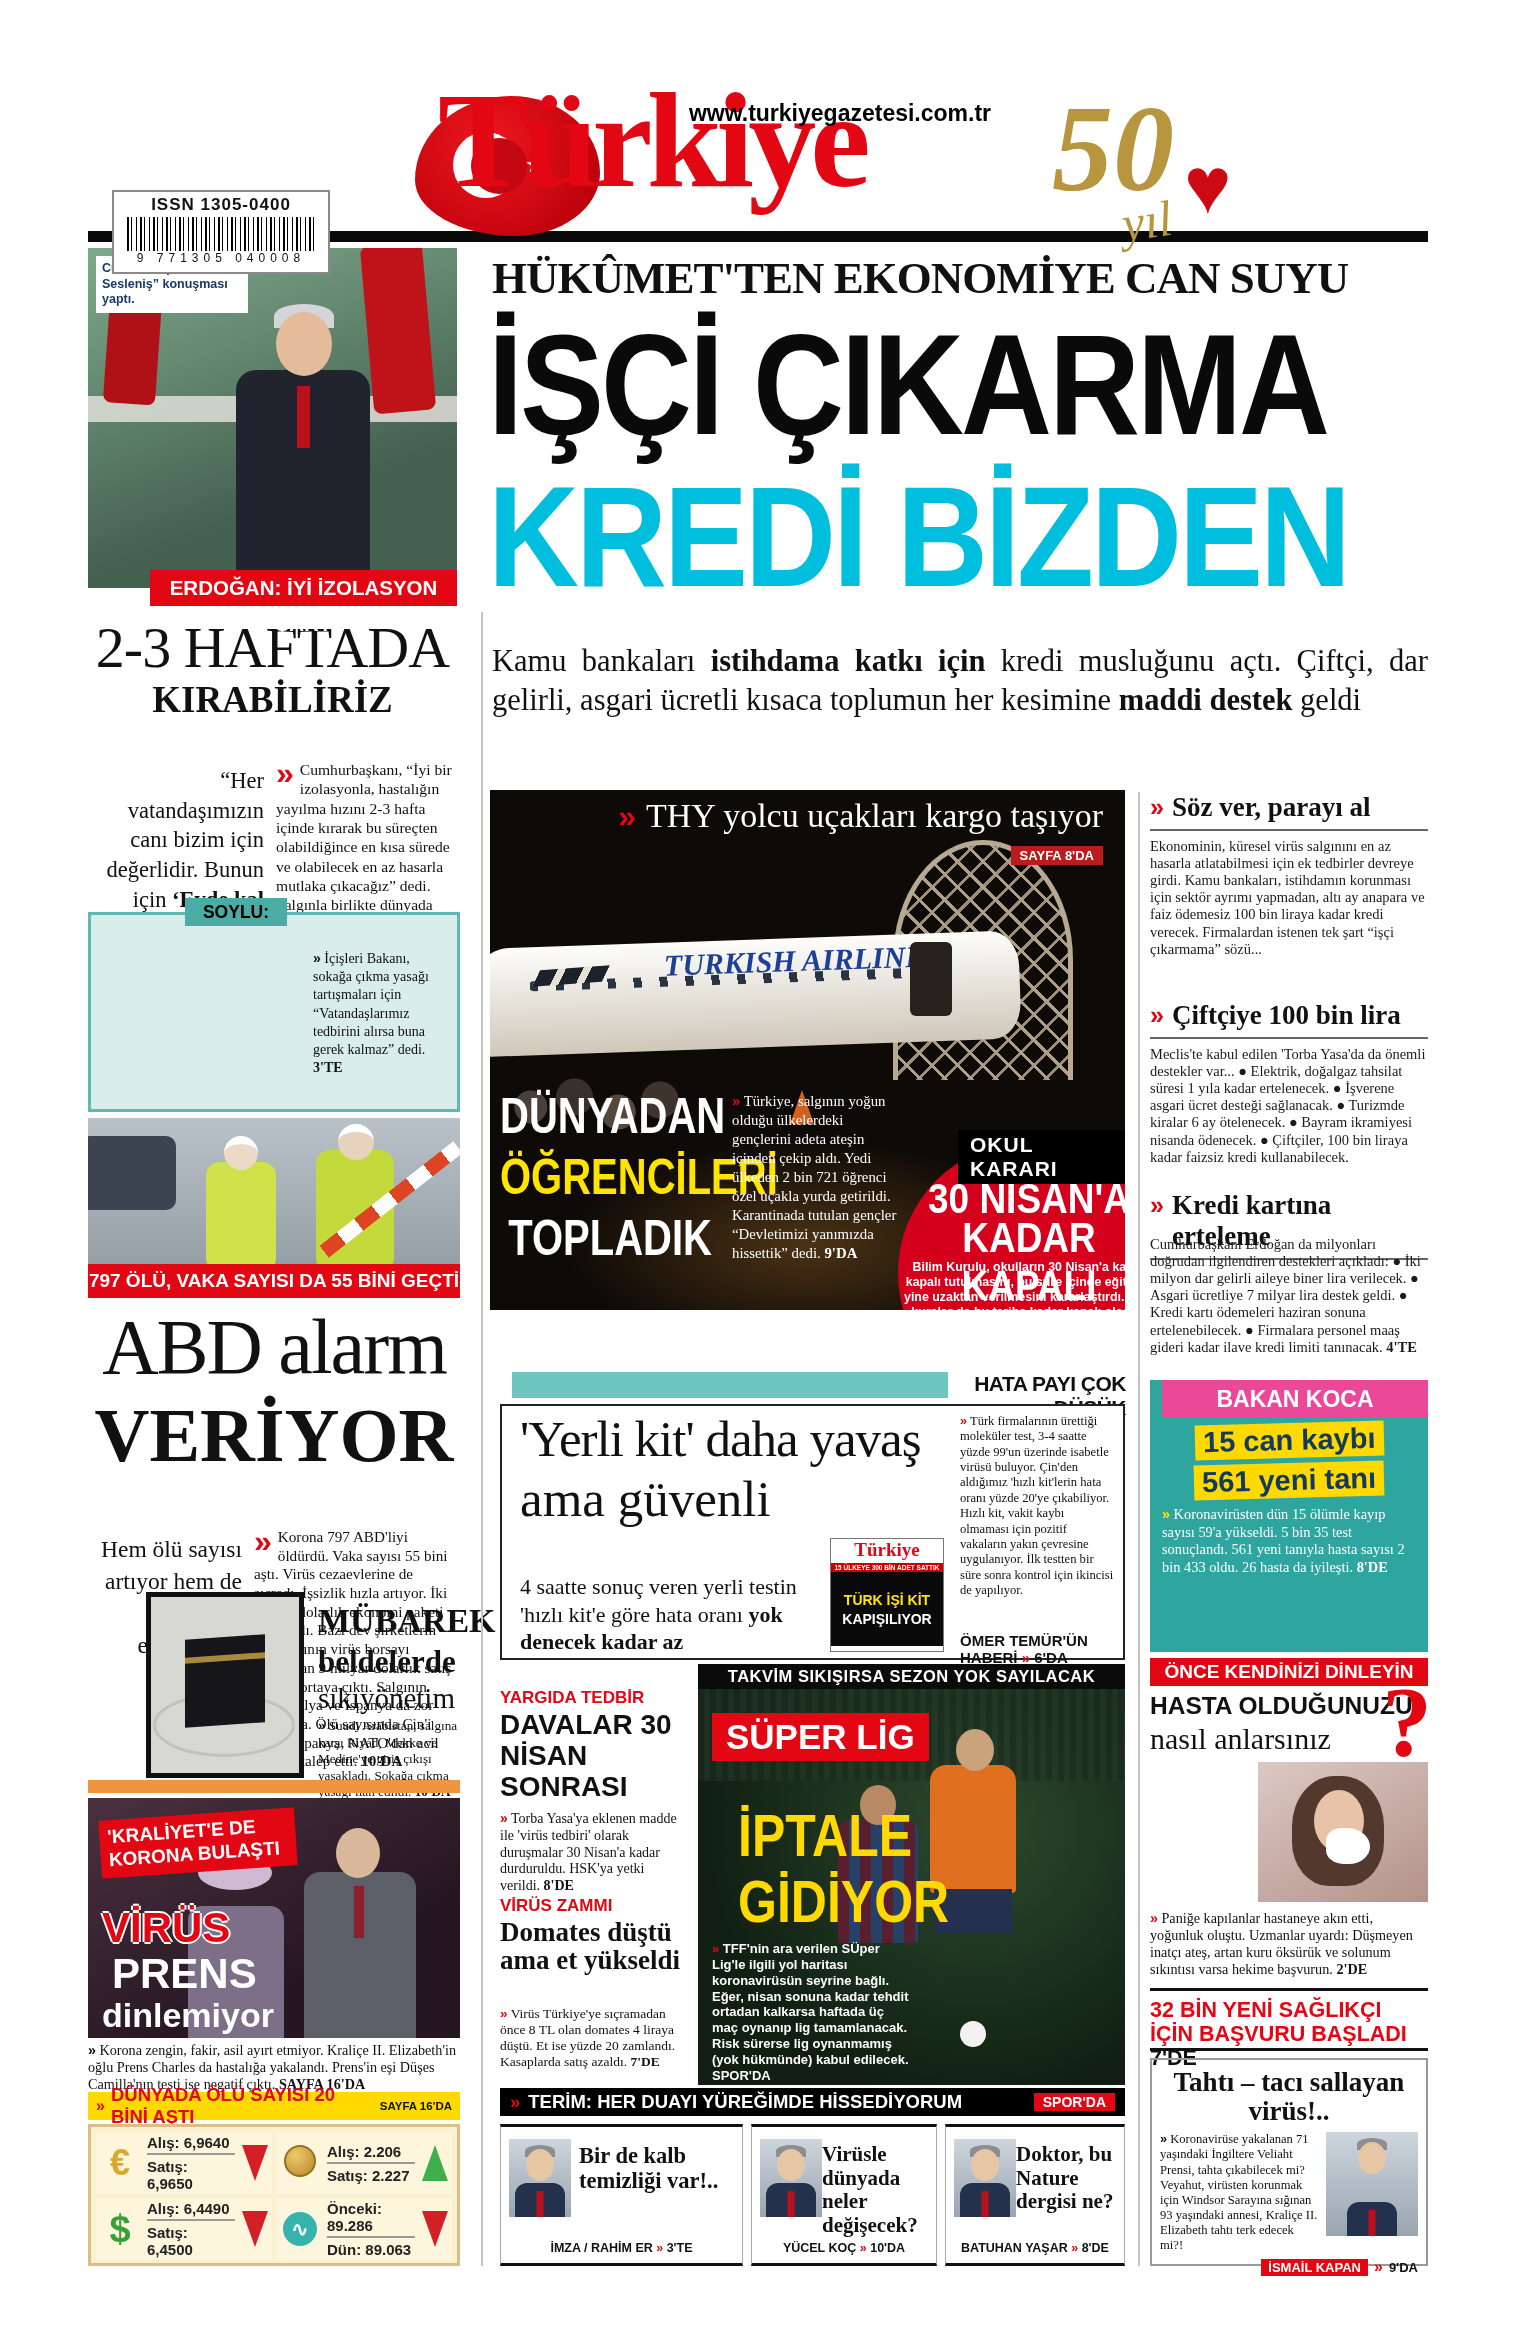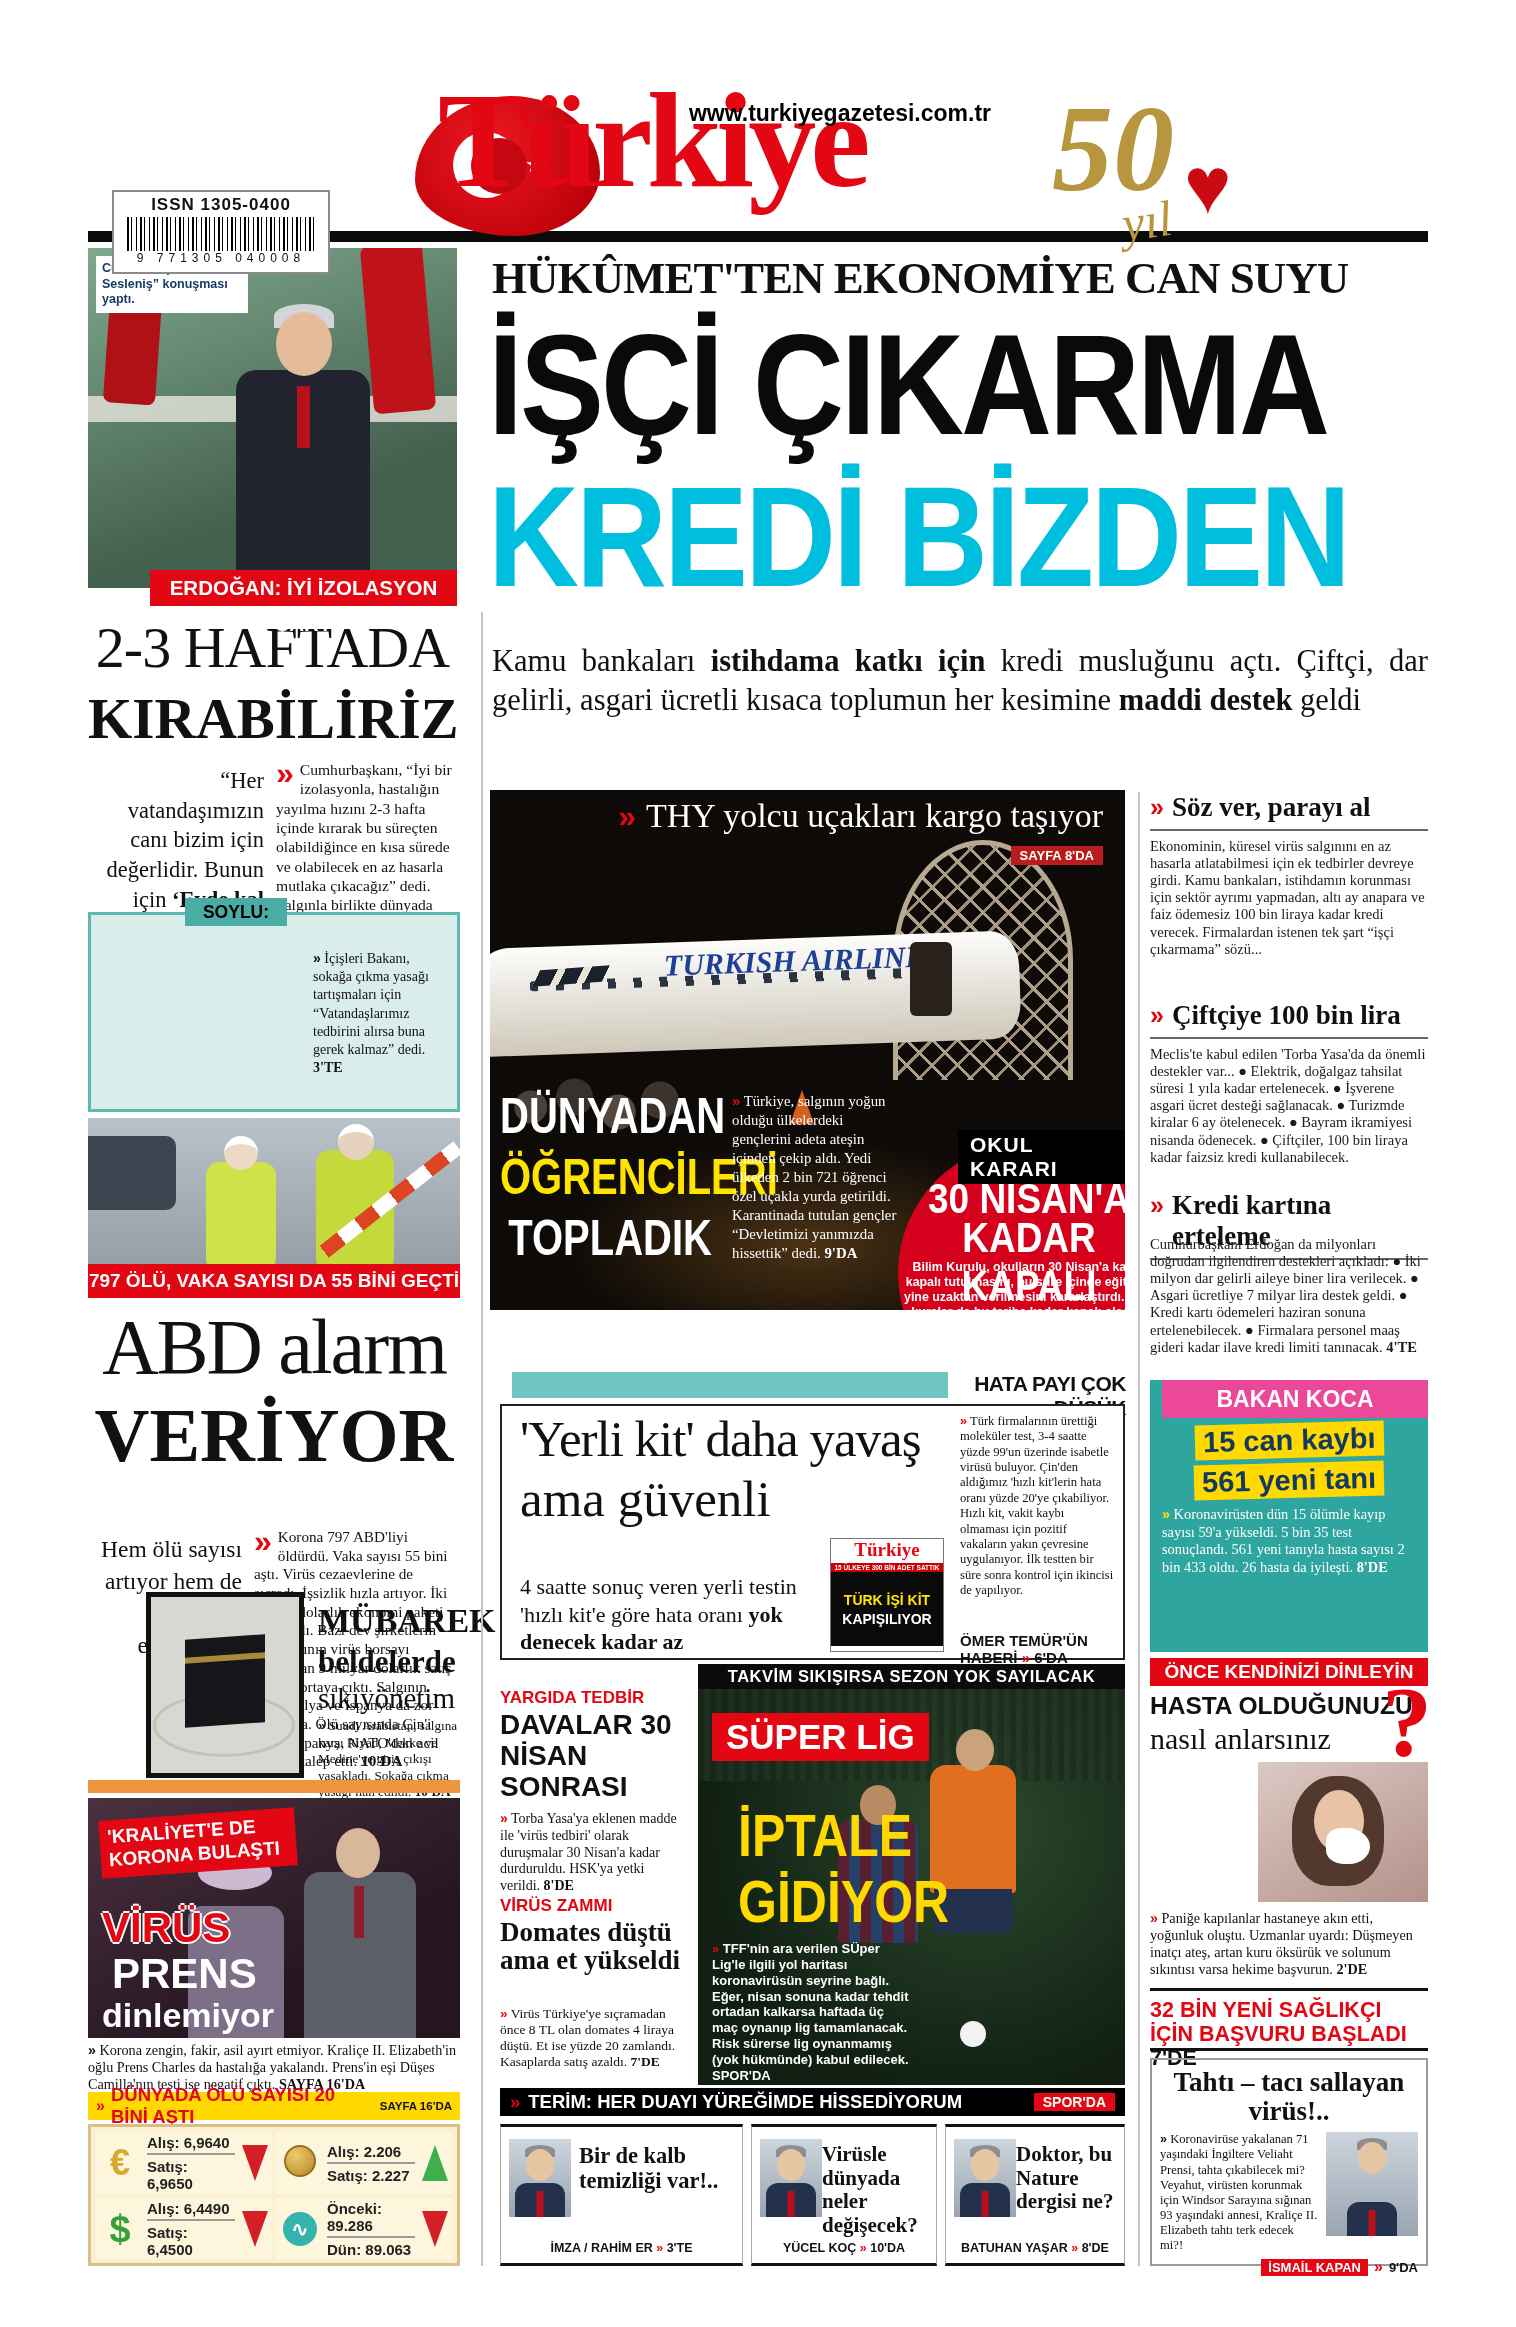--- a/index.html
+++ b/index.html
@@ -48,21 +48,21 @@
   #erdogan-photo .flagR { position:absolute; right:28px; top:-4px; width:62px; height:168px; background:#c01319; border-radius:8px; transform:rotate(-5deg); }
   #erdogan-photo .suit { position:absolute; left:148px; top:122px; width:134px; height:220px; background:#21242e; border-radius:20px 20px 0 0; }
   #erdogan-photo .head { position:absolute; left:188px; top:64px; width:56px; height:64px; background:#e4bb9b; border-radius:50%; }
   #erdogan-photo .hair { position:absolute; left:186px; top:56px; width:60px; height:24px; background:#d3d5d8; border-radius:50% 50% 0 0; }
   #erdogan-photo .tie  { position:absolute; left:209px; top:138px; width:13px; height:62px; background:#b9111c; }
   #erdogan-caption { position:absolute; left:8px; top:8px; width:152px; background:#fff; padding:5px 6px;
     font-family:"Liberation Sans",sans-serif; font-weight:bold; font-size:12.5px; color:#173a66; line-height:1.25; }
   #erdogan-label { left:150px; top:570px; width:307px; height:36px; background:#e30613; color:#fff; z-index:2;
     font-family:"Liberation Sans",sans-serif; font-weight:800; font-size:20.5px; line-height:36px; text-align:center; }
   #erdogan-t1 { left:88px; top:614px; width:369px; text-align:center; font-size:58px; letter-spacing:-1px; }
-  #erdogan-t2 { left:88px; top:678px; width:369px; text-align:center; font-size:57px; font-weight:bold;margin-top:8px; }
+  #erdogan-t2 { left:88px; top:678px; width:369px; text-align:center; font-size:37px; font-weight:bold; }
   #erdogan-quote { left:92px; top:766px; width:172px; text-align:right; font-size:22.5px; line-height:1.32; }
   #erdogan-body { left:276px; top:760px; width:184px; font-size:15.6px; line-height:1.24; }
 
   
   #soylu-chip { left:185px; top:898px; width:102px; height:28px; background:#4aaca5; color:#000000; z-index:2;
     font-family:"Liberation Sans",sans-serif; font-weight:800; font-size:17.5px; text-align:center; line-height:28px; }
   #soylu-box { left:88px; top:912px; width:372px; height:200px; background:#d9edeb; border:3px solid #5fb8b2; }
   #soylu-title { position:absolute; left:12px; top:32px; width:208px; text-align:right; font-size:31px; font-weight:600; line-height:1.18; }
   #soylu-body  { position:absolute; right:8px; top:34px; width:136px; font-size:14px; line-height:1.3; }
 

